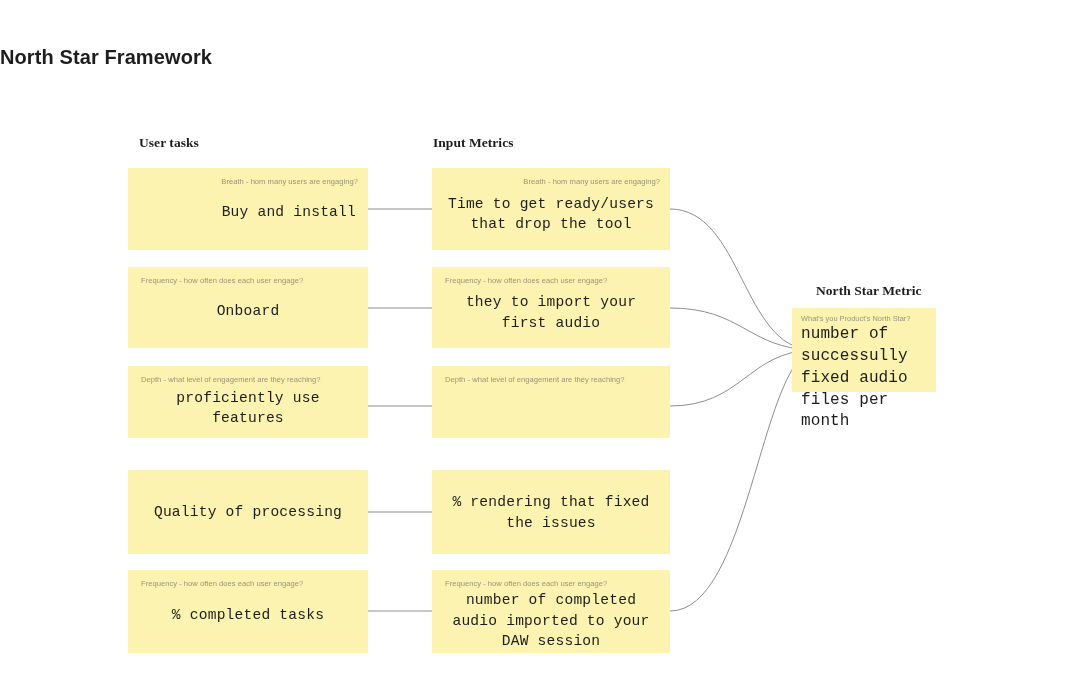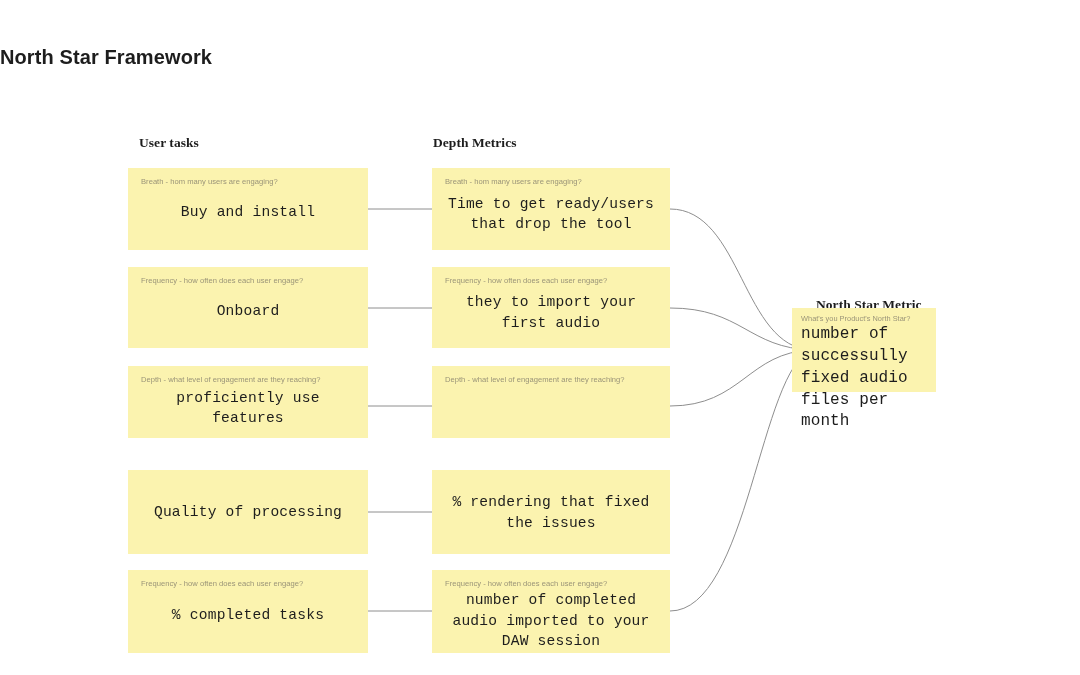--- a/index.html
+++ b/index.html
@@ -42,21 +42,21 @@
     position: absolute;
     font-size: 13.5px;
     font-weight: 700;
     color: #1d1d1d;
     letter-spacing: 0.05px;
     white-space: nowrap;
     font-family: Liberation Serif, serif;
   }
   #heading-user-tasks   { left: 139px; top: 135px; }
   #heading-input-metrics{ left: 433px; top: 135px; }
-  #heading-north-star   { left: 816px; top: 297px; }
+  #heading-north-star   { left: 816px; top: 283px; }
 
   
   #connectors {
     position: absolute;
     left: 0; top: 0;
     width: 1080px;
     height: 675px;
     pointer-events: none;
   }
 
@@ -89,21 +89,21 @@
     padding: 0 2px;
   }
   .card.no-label .card-body {
     margin-top: 0;
   }
 
   
   .col-left  { left: 128px; width: 240px; }
   .col-right { left: 432px; width: 238px; }
 
-  .row1 { top: 168px; height: 82px; }
+  .row1 { top: 168px; height: 82px; align-items: flex-end; }
   .row2 { top: 267px; height: 81px; }
   .row3 { top: 366px; height: 72px; }
   .row4 { top: 470px; height: 84px; }
   .row5 { top: 570px; height: 83px; }
 
   
   .card .spacer-top    { flex: 1 1 auto; }
   .card .spacer-bottom { flex: 1.45 1 auto; }
   .card.no-label .spacer-top    { flex: 1 1 auto; }
   .card.no-label .spacer-bottom { flex: 1 1 auto; }
@@ -145,21 +145,21 @@
     <line x1="368" y1="512" x2="432" y2="512" stroke="#8e8e8e" stroke-width="1"></line>
     <line x1="368" y1="611" x2="432" y2="611" stroke="#8e8e8e" stroke-width="1"></line>
 
     <path d="M670,209 C742,209 742,348 812,350" fill="none" stroke="#8e8e8e" stroke-width="1"></path>
     <path d="M670,308 C742,308 748,348 812,350" fill="none" stroke="#8e8e8e" stroke-width="1"></path>
     <path d="M670,406 C742,406 748,352 812,350" fill="none" stroke="#8e8e8e" stroke-width="1"></path>
     <path d="M670,611 C748,611 760,368 812,350" fill="none" stroke="#8e8e8e" stroke-width="1"></path>
   </svg>
 
   <div class="col-heading" id="heading-user-tasks">User tasks</div>
-  <div class="col-heading" id="heading-input-metrics">Depth Metrics</div>
+  <div class="col-heading" id="heading-input-metrics">Input Metrics</div>
   <div class="col-heading" id="heading-north-star">North Star Metric</div>
 
   <div class="card col-left row1">
     <div class="card-label">Breath - hom many users are engaging?</div>
     <div class="spacer-top"></div>
     <div class="card-body">Buy and install</div>
     <div class="spacer-bottom"></div>
   </div>
 
   <div class="card col-left row2">

